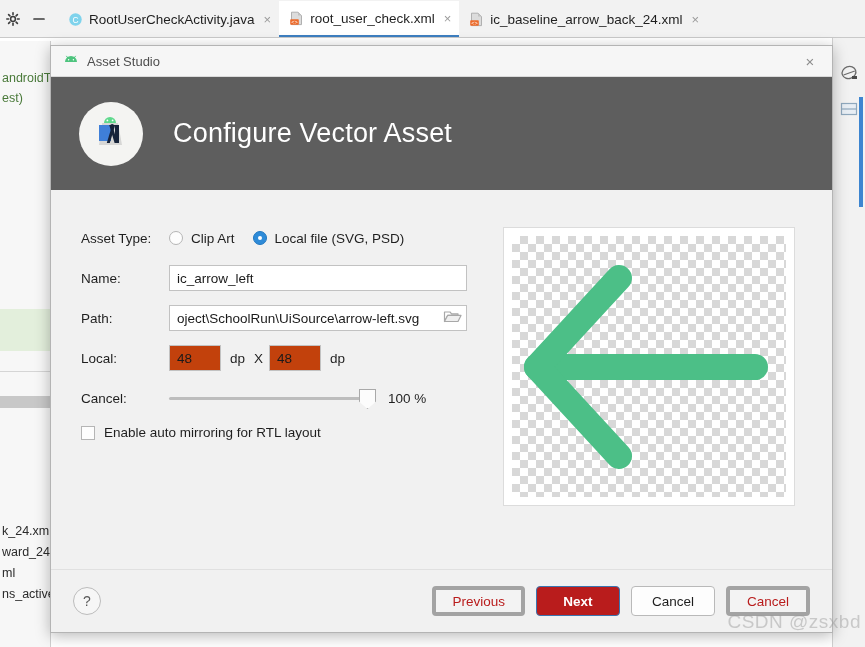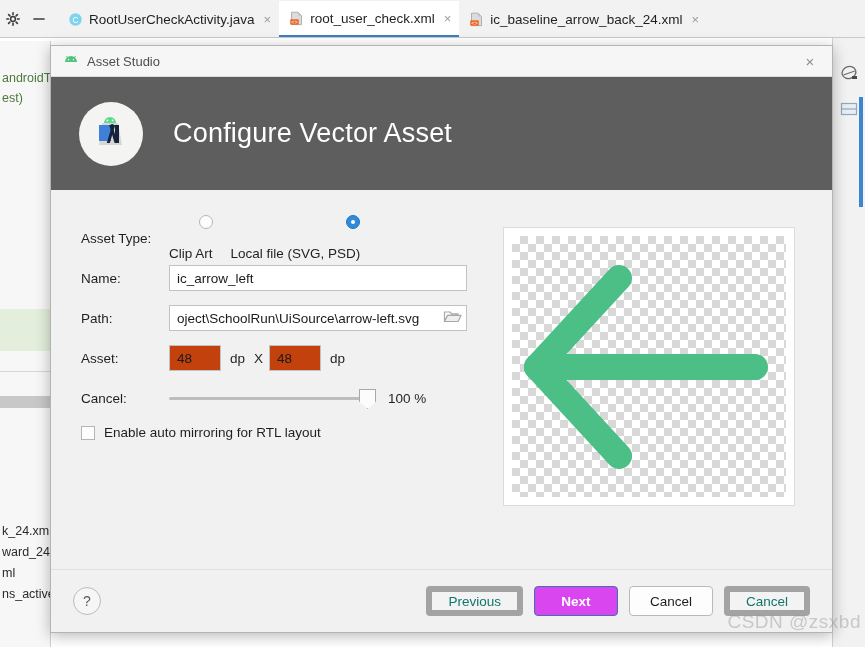--- a/index.html
+++ b/index.html
@@ -233,23 +233,23 @@
     margin-bottom: 14px;
     height: 26px;
   }
   .flabel {
     width: 88px;
     font-size: 13.5px;
     color: #1f1f1f;
     flex: 0 0 auto;
   }
   .radio-opt {
-    display: flex; align-items: flex-end; gap: 17px;
+    display: flex; align-items: flex-start; gap: 8px;
     margin-right: 18px;
-    font-size: 13.5px; color: #1f1f1f; flex-direction: column;
+    font-size: 13.5px; color: #1f1f1f;
   }
   .radio {
     width: 14px; height: 14px;
     border-radius: 50%;
     border: 1px solid #b5b5b5;
     background: #fdfdfd;
     box-sizing: border-box;
     flex: 0 0 auto;
     position: relative;
   }
@@ -378,25 +378,25 @@
     height: 30px;
     min-width: 84px;
     padding: 0 16px;
     border-radius: 4px;
     font-size: 13.5px;
     display: flex; align-items: center; justify-content: center;
     box-sizing: border-box;
   }
   .btn.disabled {
     background: #f3f3f3;
-    border: 6px solid #a3a3a3;
-    color: #0f766e;
+    border: 4px solid #a3a3a3;
+    color: #b91c1c;
   }
   .btn.primary {
-    background: #d946ef;
+    background: #b91c1c;
     border: 1px solid #3a75b0;
     color: #ffffff;
     font-weight: bold;
   }
   .btn.normal {
     background: #fdfdfd;
     border: 1px solid #b9b9b9;
     color: #1d1d1d;
   }
 
@@ -575,21 +575,21 @@
           <span>
             <svg width="19" height="15" viewBox="0 0 19 15" aria-hidden="true">
               <path d="M1.5 12.5 V3 H7 L8.6 4.8 H15 V6.4 H4.6 L1.5 12.5 Z" fill="none" stroke="#a8a8a8" stroke-width="1.2" stroke-linejoin="round"></path>
               <path d="M4.6 6.4 H18 L15 12.5 H1.5 Z" fill="#efefef" stroke="#a8a8a8" stroke-width="1.2" stroke-linejoin="round"></path>
             </svg>
           </span>
         </div>
       </div>
 
       <div class="frow">
-        <div class="flabel">Asset:</div>
+        <div class="flabel">Local:</div>
         <div class="numfield">
           <span>48</span>
         </div>
         <span class="unit">dp</span>
         <span class="xsep">X</span>
         <div class="numfield">
           <span>48</span>
         </div>
         <span class="unit">dp</span>
       </div>

